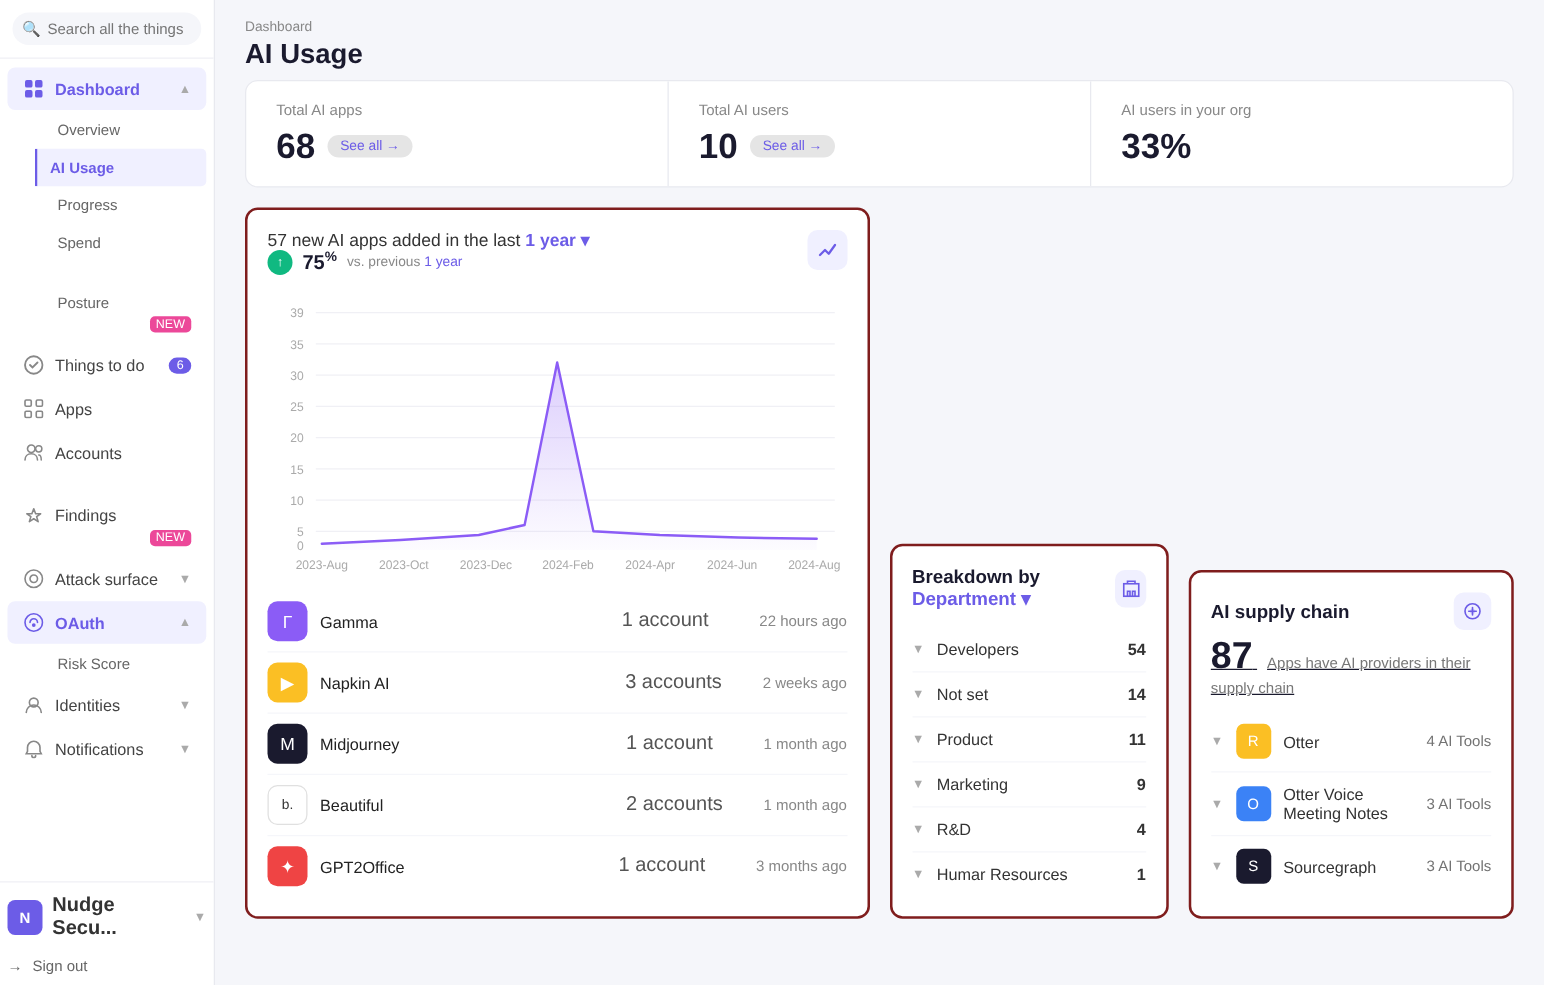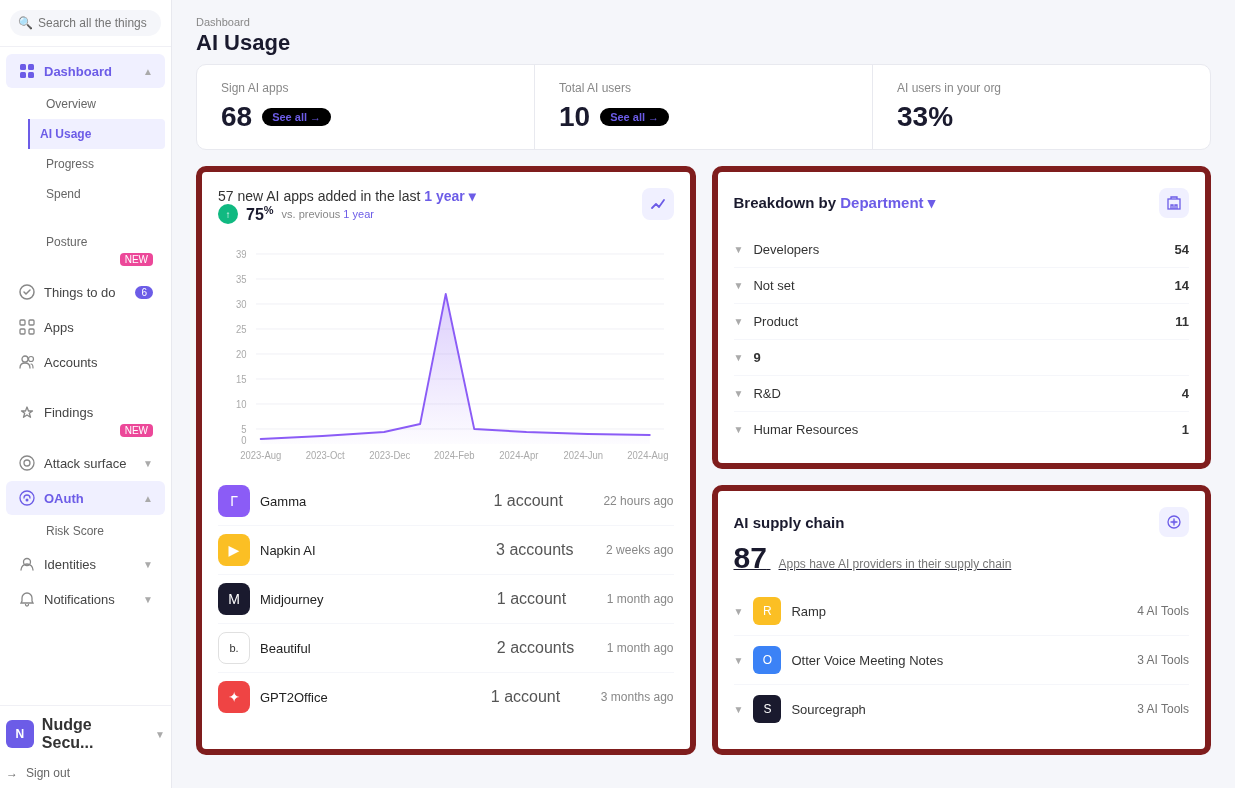--- a/index.html
+++ b/index.html
@@ -32,25 +32,25 @@
     .main-header { padding: 16px 24px 8px; background: #f5f6fa; }
     .breadcrumb { font-size: 11px; color: #888; margin-bottom: 2px; }
     .page-title { font-size: 22px; font-weight: 700; color: #1a1a2e; }
 
     
     .stats-row { display: flex; gap: 0; background: white; border-radius: 10px; margin: 0 24px 16px; border: 1px solid #e8e9ef; overflow: hidden; }
     .stat-card { padding: 16px 24px; flex: 1; border-right: 1px solid #e8e9ef; }
     .stat-card:last-child { border-right: none; }
     .stat-label { font-size: 12px; color: #888; margin-bottom: 6px; }
     .stat-value { font-size: 28px; font-weight: 700; color: #1a1a2e; display: flex; align-items: center; gap: 10px; }
-    .see-all-btn { font-size: 11px; background: #000000; color: #6c5ce7; border: none; border-radius: 14px; padding: 3px 10px; cursor: pointer; display: inline-flex; align-items: center; gap: 3px; font-weight: 700; }
+    .see-all-btn { font-size: 11px; background: #e5e5e5; color: #6c5ce7; border: none; border-radius: 14px; padding: 3px 10px; cursor: pointer; display: inline-flex; align-items: center; gap: 3px; font-weight: 400; }
 
     
     .content-grid { display: grid; grid-template-columns: 1fr 1fr; gap: 16px; padding: 0 24px 16px; }
-    .card { background: white; border-radius: 10px; border: 6px solid #7f1d1d; padding: 16px; }
+    .card { background: white; border-radius: 10px; border: 2px solid #7f1d1d; padding: 16px; }
 
     
     .chart-header { display: flex; justify-content: space-between; align-items: flex-start; margin-bottom: 10px; }
     .chart-title { font-size: 14px; color: #333; }
     .chart-title-highlight { color: #6c5ce7; font-weight: 600; }
     .chart-icon-btn { width: 32px; height: 32px; background: #f0f0ff; border-radius: 8px; display: flex; align-items: center; justify-content: center; cursor: pointer; }
     .trend-row { display: flex; align-items: center; gap: 8px; margin-bottom: 10px; }
     .trend-badge { background: #10b981; color: white; border-radius: 50%; width: 20px; height: 20px; display: flex; align-items: center; justify-content: center; font-size: 10px; }
     .trend-pct { font-size: 16px; font-weight: 700; color: #1a1a2e; }
     .trend-pct sup { font-size: 11px; }
@@ -261,21 +261,21 @@
 </div>
 
 <div class="main">
   <div class="main-header">
     <div class="breadcrumb">Dashboard</div>
     <div class="page-title">AI Usage</div>
   </div>
 
   <div class="stats-row">
     <div class="stat-card">
-      <div class="stat-label">Sign AI apps</div>
+      <div class="stat-label">Total AI apps</div>
       <div class="stat-value">
         <span>68</span>
         <button class="see-all-btn">
           <span>See all</span> →
         </button>
       </div>
     </div>
     <div class="stat-card">
       <div class="stat-label">Total AI users</div>
       <div class="stat-value">
@@ -389,21 +389,21 @@
         </div>
         <div class="app-row">
           <div class="app-logo logo-red">✦</div>
           <span class="app-name">GPT2Office</span>
           <span class="app-accounts">1 account</span>
           <span class="app-time">3 months ago</span>
         </div>
       </div>
     </div>
 
-    <div style="grid-row: 1; grid-column: 2; display: flex; flex-direction: column; gap: 16px;">
+    <div style="grid-row: 1; grid-column: 2; display: flex; flex-direction: row; gap: 16px; align-items: flex-end;">
 
       <div class="card">
         <div class="breakdown-header">
           <div class="breakdown-title">
             <span>Breakdown by </span>
             <span class="breakdown-title-highlight">
               <span>Department</span> ▾
             </span>
           </div>
           <div class="breakdown-icon-btn">
@@ -426,20 +426,21 @@
             <span class="breakdown-name">Not set</span>
             <span class="breakdown-count">14</span>
           </div>
           <div class="breakdown-row">
             <span class="breakdown-chevron">▼</span>
             <span class="breakdown-name">Product</span>
             <span class="breakdown-count">11</span>
           </div>
           <div class="breakdown-row">
             <span class="breakdown-chevron">▼</span>
+            <span class="breakdown-name">Marketing</span>
             <span class="breakdown-count">9</span>
           </div>
           <div class="breakdown-row">
             <span class="breakdown-chevron">▼</span>
             <span class="breakdown-name">R&amp;D</span>
             <span class="breakdown-count">4</span>
           </div>
           <div class="breakdown-row">
             <span class="breakdown-chevron">▼</span>
             <span class="breakdown-name">Humar Resources</span>
@@ -461,21 +462,21 @@
         </div>
         <div style="margin-bottom:12px;text-decoration:underline;">
           <span class="supply-count">87</span>
           <span class="supply-desc">Apps have AI providers in their supply chain</span>
         </div>
 
         <div class="supply-apps-list">
           <div class="supply-row">
             <span class="breakdown-chevron">▼</span>
             <div class="supply-app-logo logo-yellow">R</div>
-            <span class="supply-app-name">Ramp</span>
+            <span class="supply-app-name">Otter</span>
             <span class="supply-tools">4 AI Tools</span>
           </div>
           <div class="supply-row">
             <span class="breakdown-chevron">▼</span>
             <div class="supply-app-logo logo-blue">O</div>
             <span class="supply-app-name">Otter Voice Meeting Notes</span>
             <span class="supply-tools">3 AI Tools</span>
           </div>
           <div class="supply-row">
             <span class="breakdown-chevron">▼</span>

